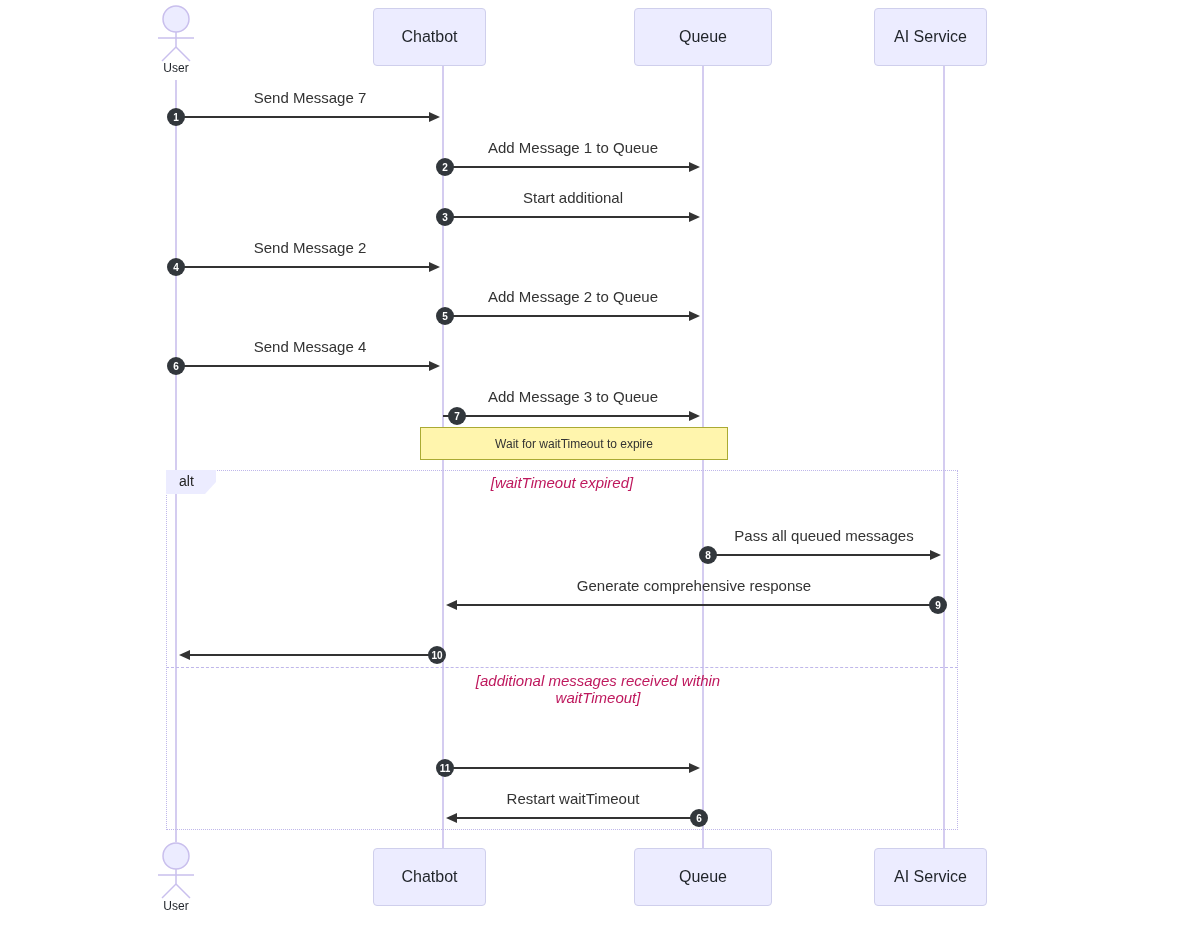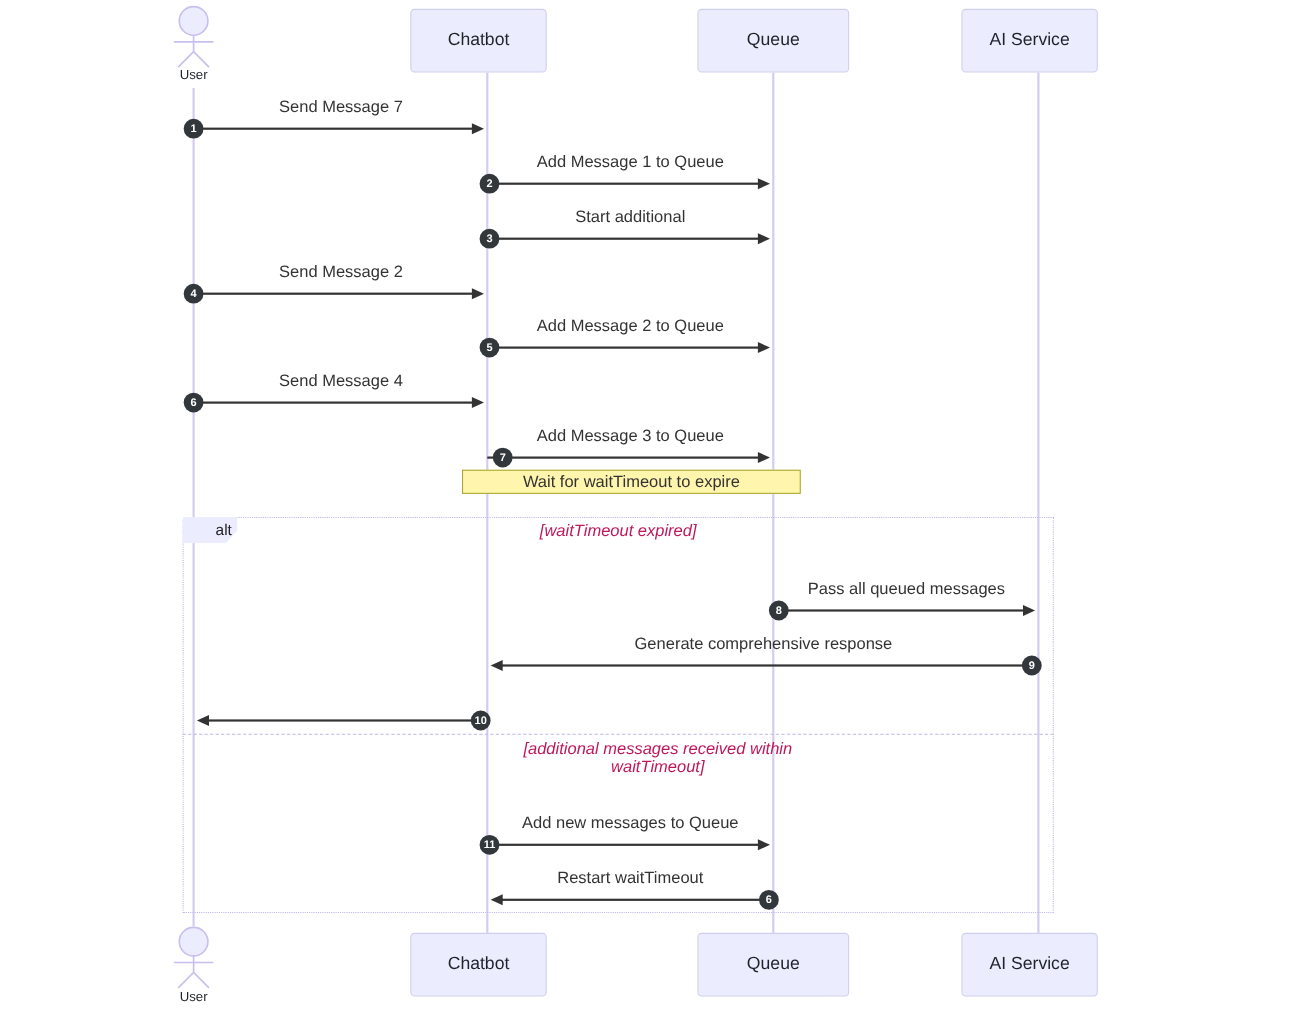--- a/index.html
+++ b/index.html
@@ -3,52 +3,52 @@
 <meta charset="utf-8">
 <style>
   html,body{margin:0;padding:0;background:#ffffff;}
   .canvas{
     position:relative;width:1182px;height:938px;background:#ffffff;
     font-family:"Liberation Sans","DejaVu Sans",sans-serif;color:#333;
     overflow:hidden;
   }
   .lifeline{position:absolute;width:2px;background:#d4ccf0;}
   .actor-box{
-    position:absolute;width:124px;height:58px;background:#ECECFF;
+    position:absolute;width:113px;height:58px;background:#ECECFF;
     border:1px solid #cfcfec;border-radius:4px;
     display:flex;align-items:center;justify-content:center;
     font-size:16px;color:#1f2329;box-sizing:border-box;
   }
   .msg-label{
     position:absolute;width:300px;height:22px;text-align:center;
     font-size:15px;color:#333;line-height:22px;white-space:nowrap;
   }
   .arrow-line{position:absolute;height:2px;background:#333;}
   .head-r{position:absolute;width:0;height:0;border-top:5px solid transparent;
     border-bottom:5px solid transparent;border-left:11px solid #333;}
   .head-l{position:absolute;width:0;height:0;border-top:5px solid transparent;
     border-bottom:5px solid transparent;border-right:11px solid #333;}
   .seq{
     position:absolute;width:18px;height:18px;border-radius:50%;background:#32373c;
     color:#fff;font-size:10px;font-weight:bold;display:flex;align-items:center;
     justify-content:center;z-index:3;
   }
   .note{
-    position:absolute;left:420px;top:427px;width:308px;height:22px;
+    position:absolute;left:420px;top:427px;width:308px;height:33px;
     background:#fff5ad;border:1px solid #aaaa33;box-sizing:border-box;
-    display:flex;align-items:center;justify-content:center;font-size:15px;color:#333;z-index:2;
+    display:flex;align-items:center;justify-content:center;font-size:12px;color:#333;z-index:2;
   }
   .alt-frame{
     position:absolute;left:166px;top:470px;width:792px;height:360px;
     border:1px dotted #bfb7ea;box-sizing:border-box;
   }
   .alt-tab{
     position:absolute;left:166px;top:470px;width:50px;height:24px;background:#ECECFF;
     clip-path:polygon(0 0,100% 0,100% 50%,78% 100%,0 100%);
-    font-size:14px;color:#222;line-height:22px;padding-left:30px;box-sizing:border-box;z-index:2;
+    font-size:14px;color:#222;line-height:22px;padding-left:13px;box-sizing:border-box;z-index:2;
   }
   .alt-divider{position:absolute;left:166px;top:667px;width:792px;height:0;
     border-top:1px dashed #bfb7ea;}
   .cond{position:absolute;text-align:center;font-size:15px;color:#be185d;line-height:17px;font-style:italic;}
   .actor-label{position:absolute;width:80px;text-align:center;font-size:12px;color:#1f2329;}
   .fig{position:absolute;width:60px;height:60px;}
 </style>
 </head>
 <body>
 
@@ -130,21 +130,20 @@
 
   <div class="msg-label" style="left:544px;top:575px;">Generate comprehensive response</div>
   <div class="head-l" style="left:446px;top:600px;"></div>
   <div class="arrow-line" style="left:456px;top:604px;width:488px;"></div>
   <div class="seq" style="left:929px;top:596px;">9</div>
 
   <div class="head-l" style="left:179px;top:650px;"></div>
   <div class="arrow-line" style="left:189px;top:654px;width:254px;"></div>
   <div class="seq" style="left:428px;top:646px;">10</div>
 
-  <div class="msg-label" style="left:423px;top:738px;">Add new messages to Queue</div>
   <div class="arrow-line" style="left:443px;top:767px;width:248px;"></div>
   <div class="head-r" style="left:689px;top:763px;"></div>
   <div class="seq" style="left:436px;top:759px;">11</div>
 
   <div class="msg-label" style="left:423px;top:788px;">Restart waitTimeout</div>
   <div class="head-l" style="left:446px;top:813px;"></div>
   <div class="arrow-line" style="left:456px;top:817px;width:248px;"></div>
   <div class="seq" style="left:690px;top:809px;">6</div>
 
   <div class="actor-box" style="left:373px;top:848px;">

